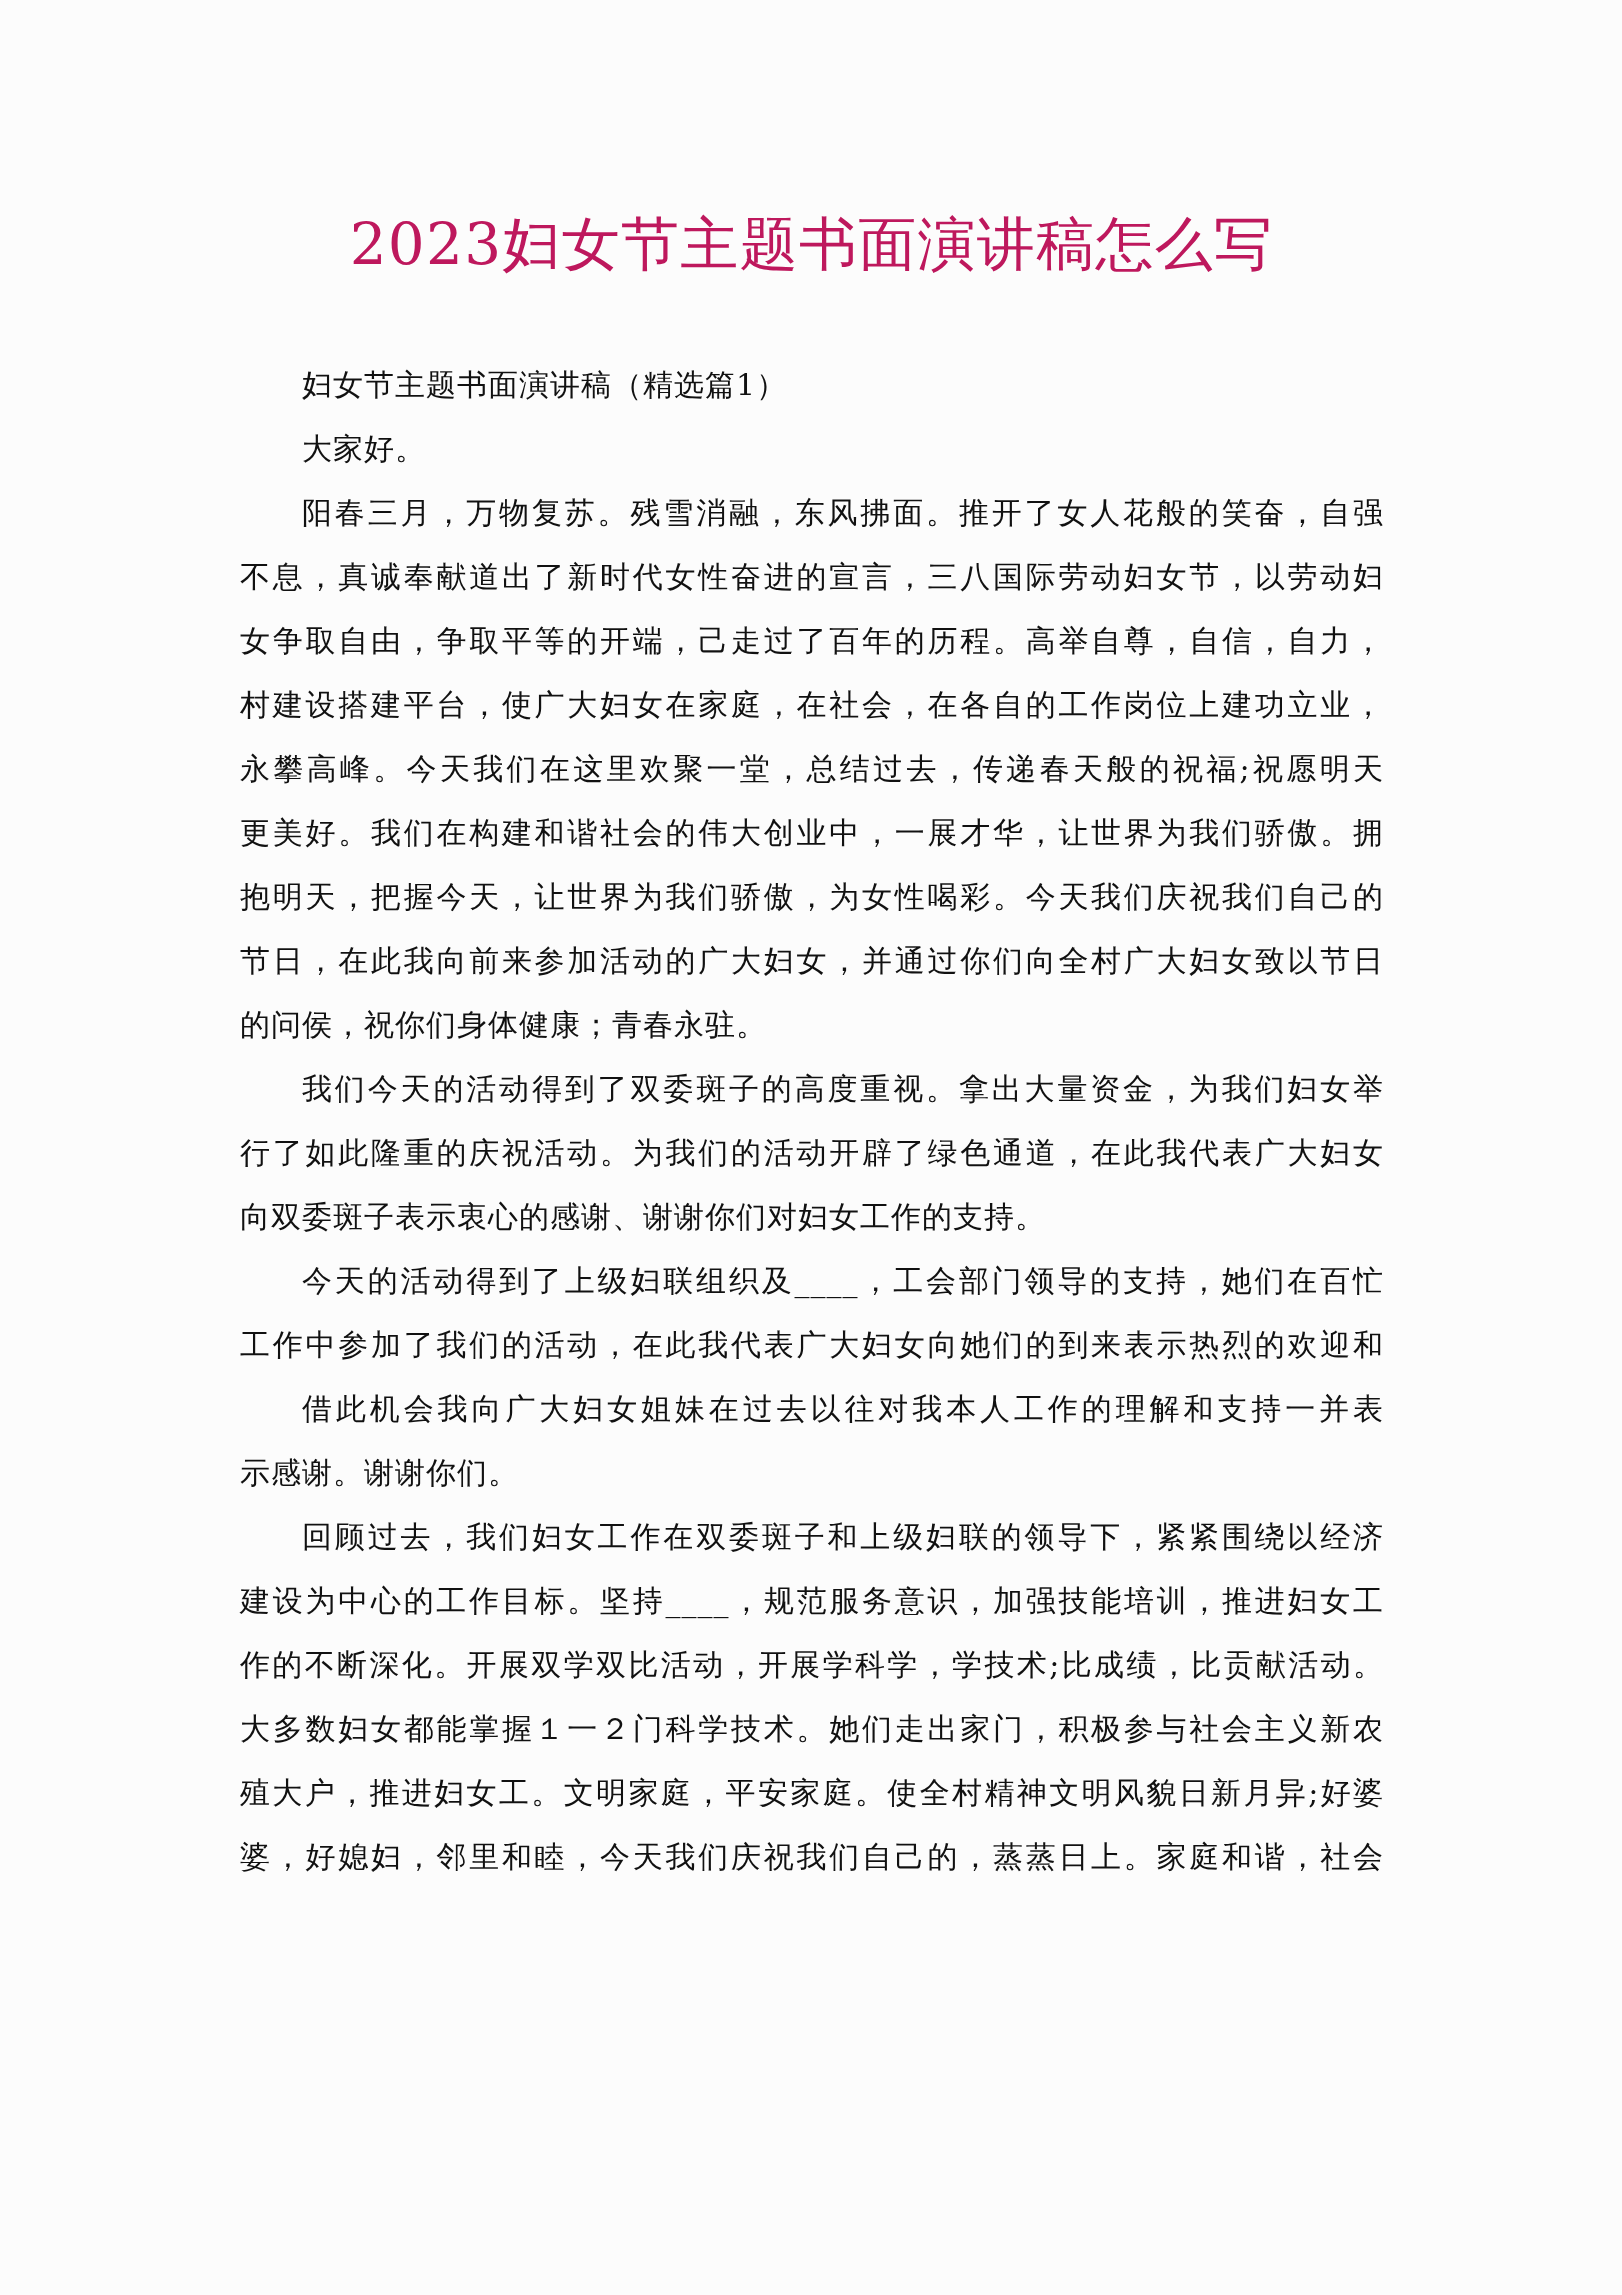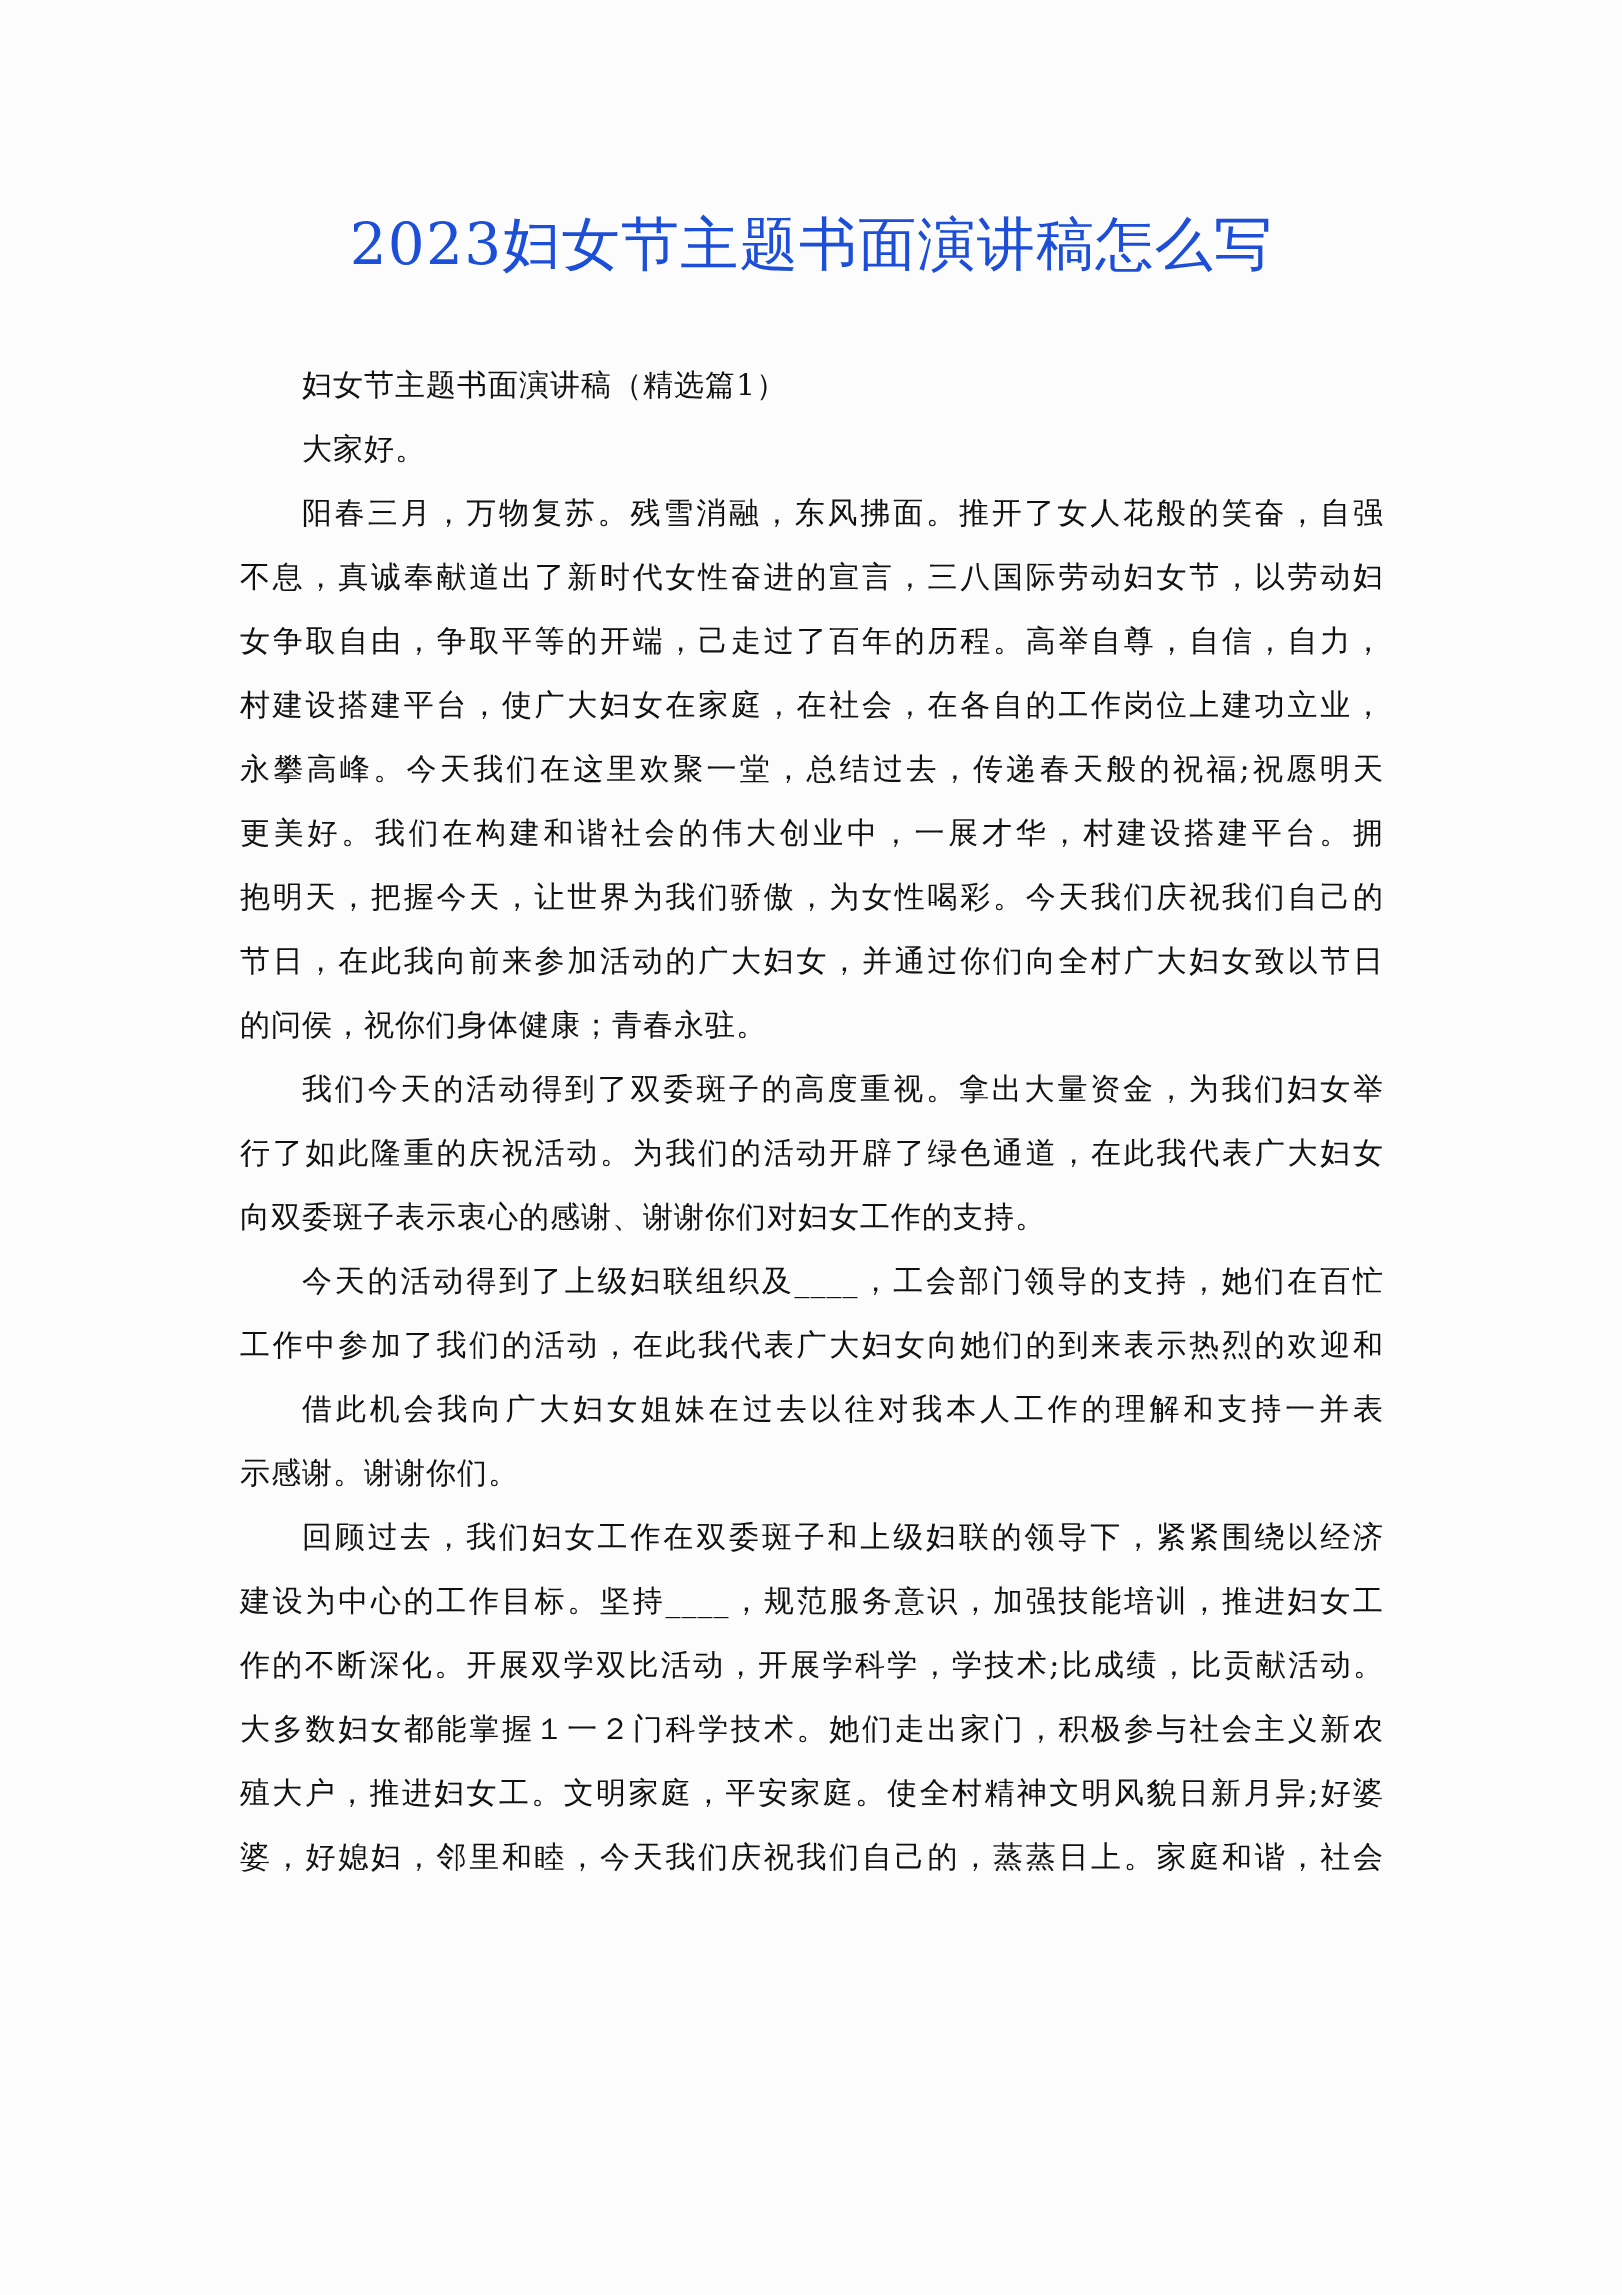--- a/index.html
+++ b/index.html
@@ -27,21 +27,21 @@
       position: absolute;
       left: 0;
       top: 208px;
       width: 1623px;
       text-align: center;
       font-size: 58px;
       line-height: 72px;
       letter-spacing: 1.3px;
       font-weight: normal;
       margin: 0;
-      color: #1d4ed8;
+      color: #be185d;
     }
     .body {
       position: absolute;
       left: 240px;
       top: 353px;
       width: 1144px;
     }
     .line {
       display: block;
       height: 64px;
@@ -71,21 +71,21 @@
 
 
     <div class="line indent last">大家好。</div>
 
     <div>
       <div class="line indent">阳春三月，万物复苏。残雪消融，东风拂面。推开了女人花般的笑奋，自强</div>
       <div class="line">不息，真诚奉献道出了新时代女性奋进的宣言，三八国际劳动妇女节，以劳动妇</div>
       <div class="line">女争取自由，争取平等的开端，己走过了百年的历程。高举自尊，自信，自力，</div>
       <div class="line">村建设搭建平台，使广大妇女在家庭，在社会，在各自的工作岗位上建功立业，</div>
       <div class="line">永攀高峰。今天我们在这里欢聚一堂，总结过去，传递春天般的祝福;祝愿明天</div>
-      <div class="line">更美好。我们在构建和谐社会的伟大创业中，一展才华，村建设搭建平台。拥</div>
+      <div class="line">更美好。我们在构建和谐社会的伟大创业中，一展才华，让世界为我们骄傲。拥</div>
       <div class="line">抱明天，把握今天，让世界为我们骄傲，为女性喝彩。今天我们庆祝我们自己的</div>
       <div class="line">节日，在此我向前来参加活动的广大妇女，并通过你们向全村广大妇女致以节日</div>
       <div class="line last">的问侯，祝你们身体健康；青春永驻。</div>
     </div>
 
     <div>
       <div class="line indent">我们今天的活动得到了双委斑子的高度重视。拿出大量资金，为我们妇女举</div>
       <div class="line">行了如此隆重的庆祝活动。为我们的活动开辟了绿色通道，在此我代表广大妇女</div>
       <div class="line last">向双委斑子表示衷心的感谢、谢谢你们对妇女工作的支持。</div>
     </div>

